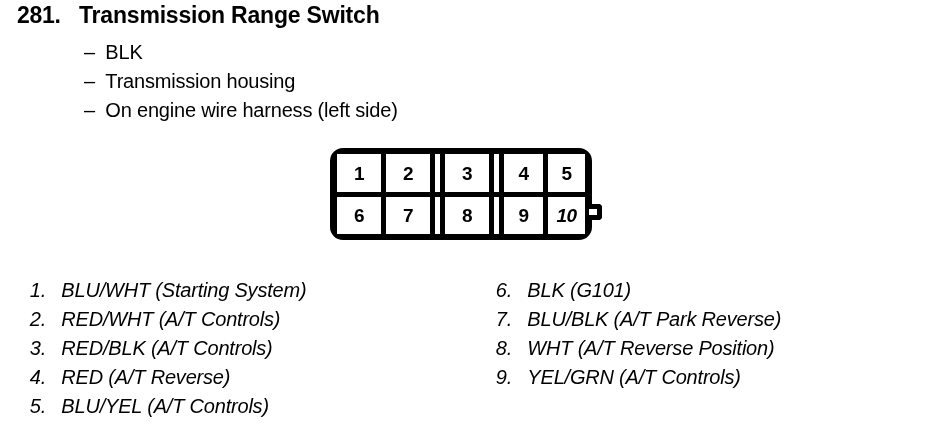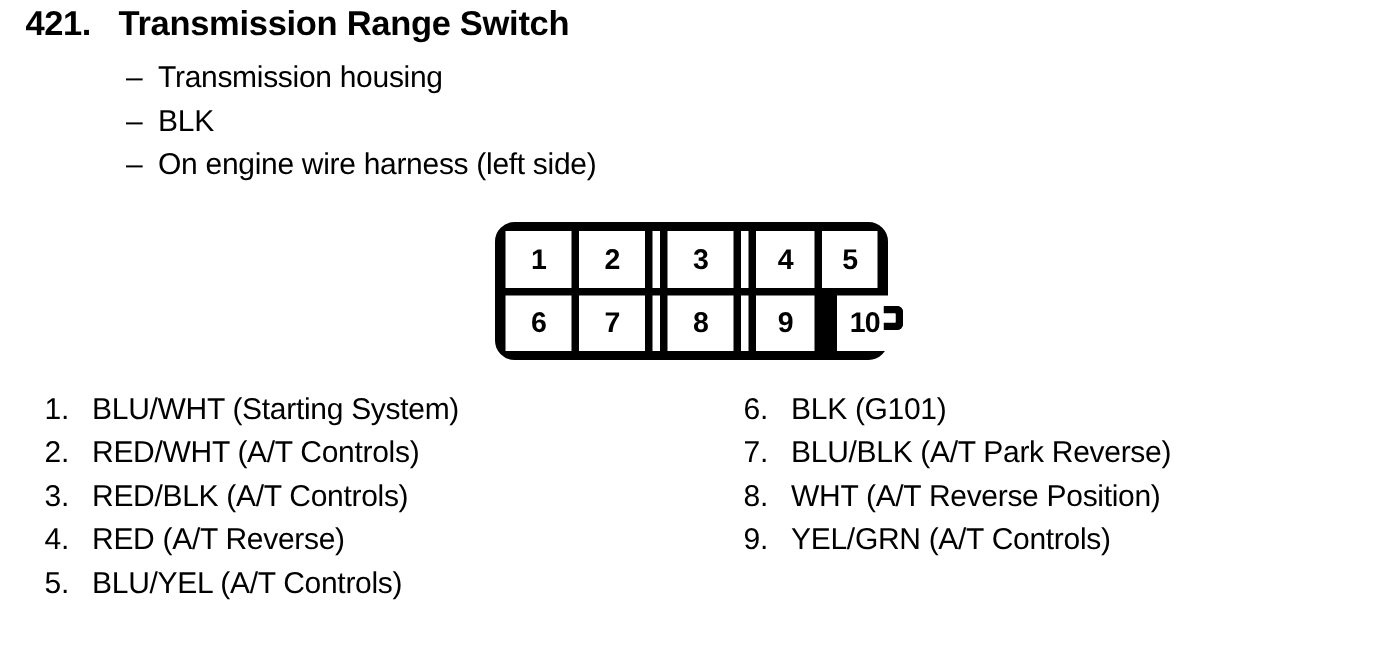--- a/index.html
+++ b/index.html
@@ -119,21 +119,22 @@
     position: absolute;
     background: #ffffff;
     width: 5px;
   }
   .slot.top    { top: 6px;  height: 38px; }
   .slot.bottom { top: 49px; height: 37px; }
 
   
   .legend-col {
     position: absolute;
-    top: 259px;
+    top: 276px;
+    font-style: italic;
   }
   #legend-left  { left: 0px; }
   #legend-right { left: 466px; }
 
   .legend-item {
     position: relative;
     height: 29px;
     line-height: 29px;
     white-space: nowrap;
     font-size: 20px;
@@ -150,32 +151,32 @@
     margin-left: 10px;
     font-weight: normal;
   }
 </style>
 </head>
 <body>
 
 <div id="header-block">
 
   <div id="title-row">
-    <span class="title-number">421.</span>
+    <span class="title-number">281.</span>
     <span class="title-text">Transmission Range Switch</span>
   </div>
 
   <div id="spec-list">
     <div class="spec-item">
       <span class="spec-dash">–</span>
-      <span class="spec-label">Transmission housing</span>
+      <span class="spec-label">BLK</span>
     </div>
     <div class="spec-item">
       <span class="spec-dash">–</span>
-      <span class="spec-label">BLK</span>
+      <span class="spec-label">Transmission housing</span>
     </div>
     <div class="spec-item">
       <span class="spec-dash">–</span>
       <span class="spec-label">On engine wire harness (left side)</span>
     </div>
   </div>
 
 </div>
 
 <div id="connector">
@@ -189,21 +190,21 @@
   <div class="slot top" style="left:164px;"></div>
   <div class="pin top" style="left:174px; width:39px;">4</div>
   <div class="pin top" style="left:218px; width:37px;">5</div>
 
   <div class="pin bottom" style="left:7px;  width:44px;">6</div>
   <div class="pin bottom" style="left:56px; width:44px;">7</div>
   <div class="slot bottom" style="left:105px;"></div>
   <div class="pin bottom" style="left:115px; width:44px;">8</div>
   <div class="slot bottom" style="left:164px;"></div>
   <div class="pin bottom" style="left:174px; width:39px;">9</div>
-  <div class="pin bottom" style="left:228px; width:37px;">10</div>
+  <div class="pin bottom" style="left:218px; width:37px;font-style:italic;">10</div>
 
   <div id="connector-tab"></div>
 
 </div>
 
 <div id="legend-left" class="legend-col">
   <div class="legend-item">
     <span class="legend-num">1.</span>
     <span class="legend-text">BLU/WHT (Starting System)</span>
   </div>

